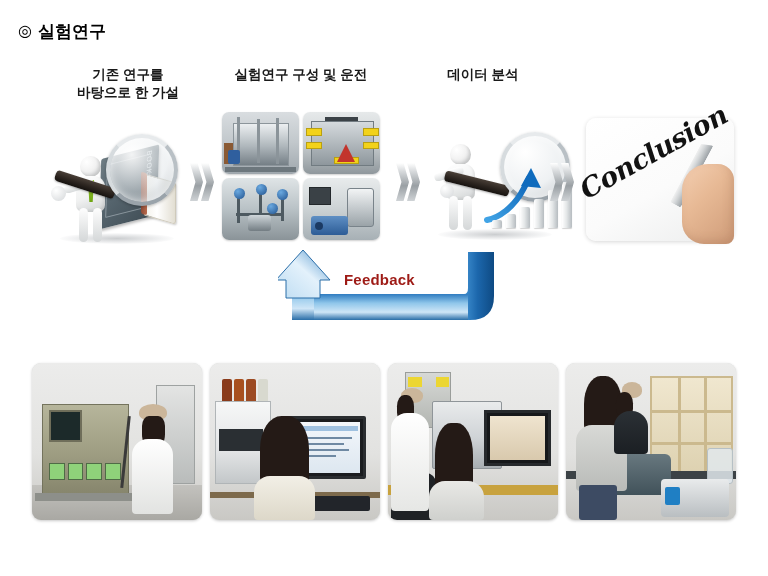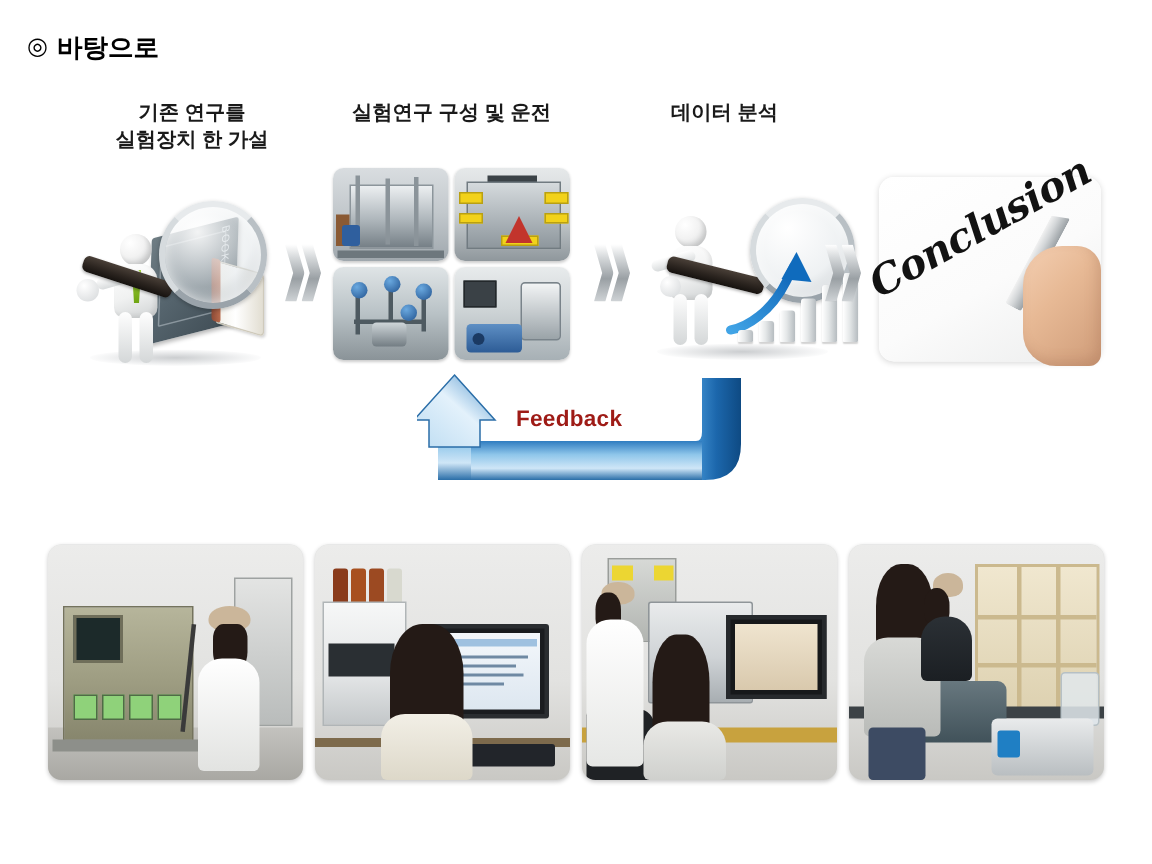--- a/index.html
+++ b/index.html
@@ -479,25 +479,25 @@
   #photo-4 .instr-b .badge { position: absolute; left: 6%; top: 22%; width: 22%; height: 46%;
     background: #1f7fc4; border-radius: 2px; }
   #photo-4 .bench { position: absolute; left: 0; right: 0; bottom: 26%; height: 5%; background: #3c4246; }
   #photo-4 .jug { position: absolute; right: 2%; top: 54%; width: 14%; height: 22%;
     background: rgba(225,232,236,.85); border: 1px solid #b6c0c5; border-radius: 3px; }
 </style>
 </head>
 <body>
 
 <div id="page-title">
-  <span class="bullet">◎</span><span>바탕으로</span>
+  <span class="bullet">◎</span><span>실험연구</span>
 </div>
 
 <div class="step-label" id="label-step-1">기존 연구를
-실험장치 한 가설</div>
+바탕으로 한 가설</div>
 <div class="step-label" id="label-step-2">실험연구 구성 및 운전</div>
 <div class="step-label" id="label-step-3">데이터 분석</div>
 
 <div class="flow-node" id="node-hypothesis">
   <div class="fig-shadow"></div>
   <div class="books">
     <div class="book-main">
       <span class="book-spine-text">BOOK</span>
     </div>
     <div class="book-open"></div>

